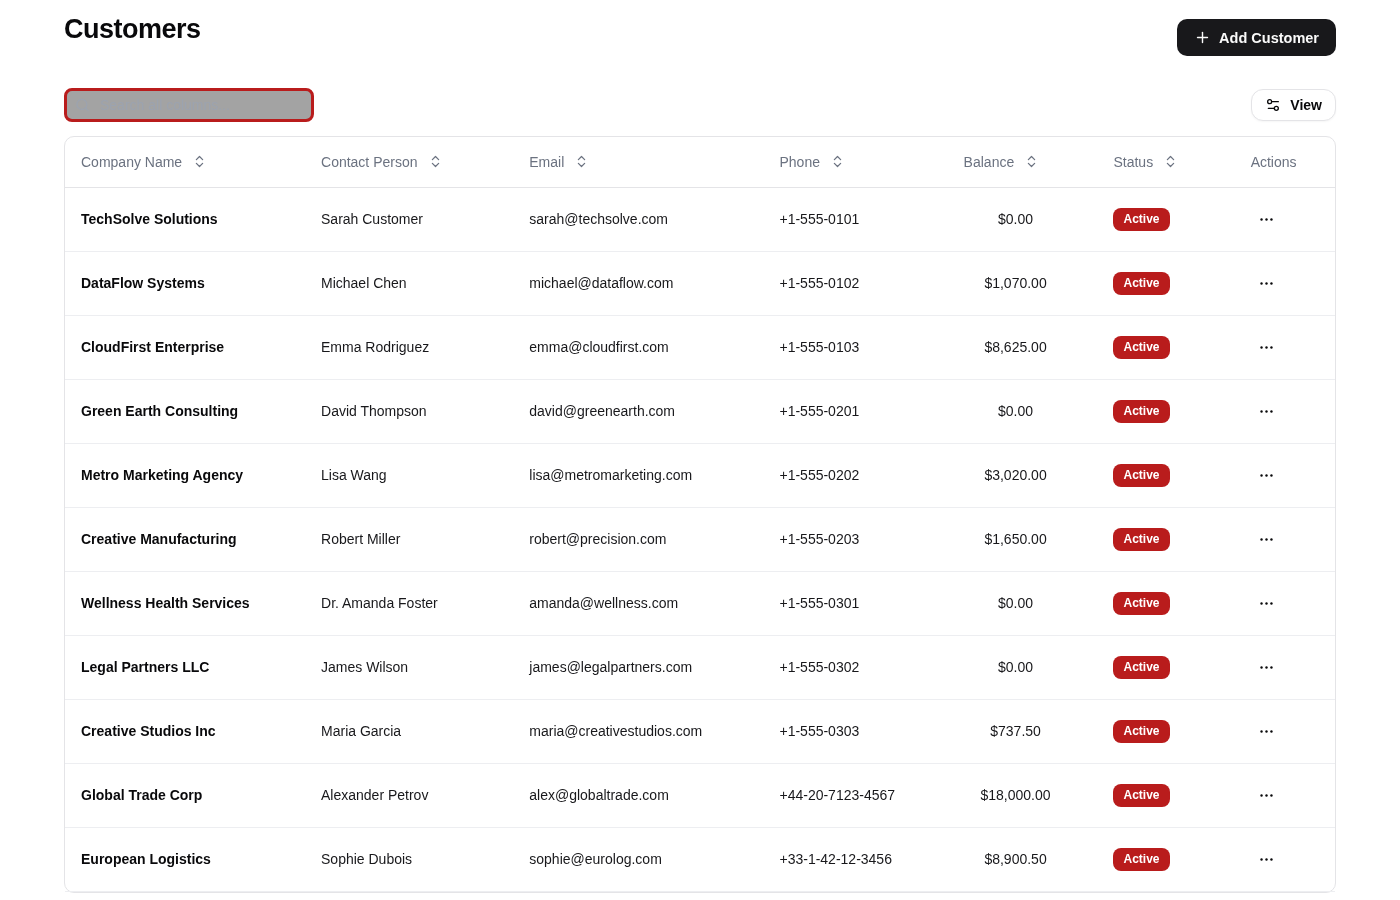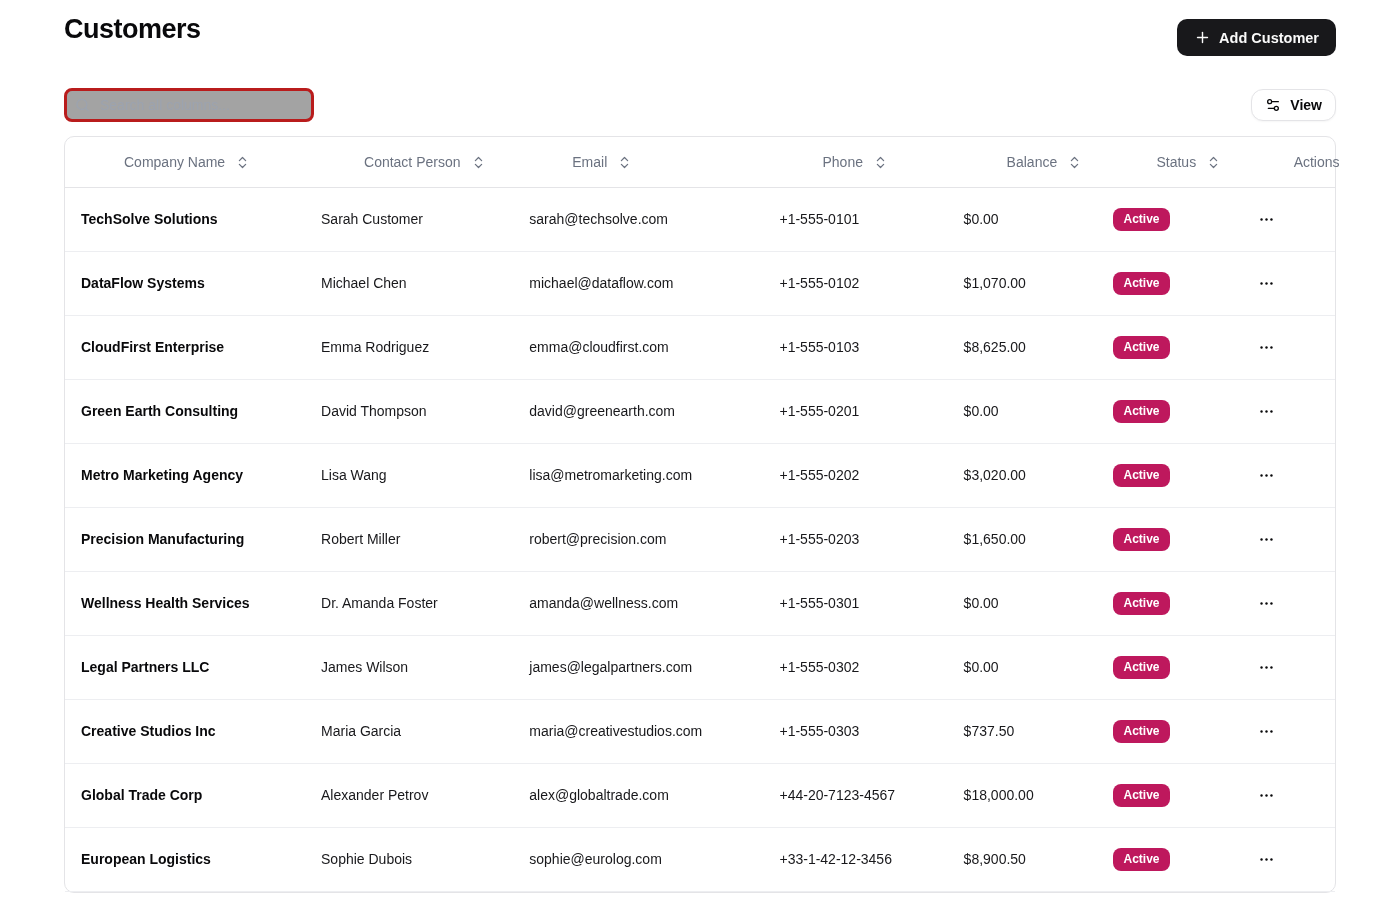--- a/index.html
+++ b/index.html
@@ -56,33 +56,33 @@
     border-radius: 10px;
     background: #fff;
   }
   table { width: 100%; border-collapse: collapse; table-layout: fixed; }
   thead th {
     height: 50px; padding: 0 16px;
     text-align: left; vertical-align: middle;
     font-size: 14px; font-weight: 500; color: #6b7280;
     border-bottom: 1px solid #e4e4e7;
   }
-  .th-inner { display: inline-flex; align-items: flex-end; gap: 10px; cursor: pointer; margin-left: 43px; }
+  .th-inner { display: inline-flex; align-items: center; gap: 10px; cursor: pointer; }
   .th-inner.no-sort { cursor: default; }
   tbody td {
     height: 64px; padding: 0 16px;
     vertical-align: middle;
     font-size: 14px; color: #18181b;
     border-bottom: 1px solid #edeef1;
   }
   td.cell-company { font-weight: 600; color: #09090b; margin-top: 8px; }
-  td.cell-balance { text-align: left; padding-right: 30px; }
+  td.cell-balance { text-align: center; padding-right: 30px; }
   .badge {
     display: inline-block;
-    background: #be185d; color: #ffffff;
+    background: #b91c1c; color: #ffffff;
     font-size: 12px; font-weight: 600; line-height: 1;
     padding: 5px 10px 6px 10px; border-radius: 8px;
   }
   .row-actions {
     display: inline-flex; align-items: center; justify-content: center;
     width: 32px; height: 32px;
     background: transparent; border: none; border-radius: 6px; cursor: pointer;
   }
 </style>
 </head>
@@ -280,21 +280,21 @@
                 <span style="display: inline-flex;">
                   <svg width="17" height="17" viewBox="0 0 24 24" fill="#09090b">
                     <circle cx="5" cy="12" r="1.7"></circle>
                     <circle cx="12" cy="12" r="1.7"></circle>
                     <circle cx="19" cy="12" r="1.7"></circle>
                   </svg>
                 </span>
               </button></td>
           </tr>
           <tr>
-            <td class="cell-company">Precision Manufacturing</td>
+            <td class="cell-company">Creative Manufacturing</td>
             <td>Robert Miller</td>
             <td>robert@precision.com</td>
             <td>+1-555-0203</td>
             <td class="cell-balance">$1,650.00</td>
             <td><span class="badge">Active</span></td>
             <td><button class="row-actions">
                 <span style="display: inline-flex;">
                   <svg width="17" height="17" viewBox="0 0 24 24" fill="#09090b">
                     <circle cx="5" cy="12" r="1.7"></circle>
                     <circle cx="12" cy="12" r="1.7"></circle>

